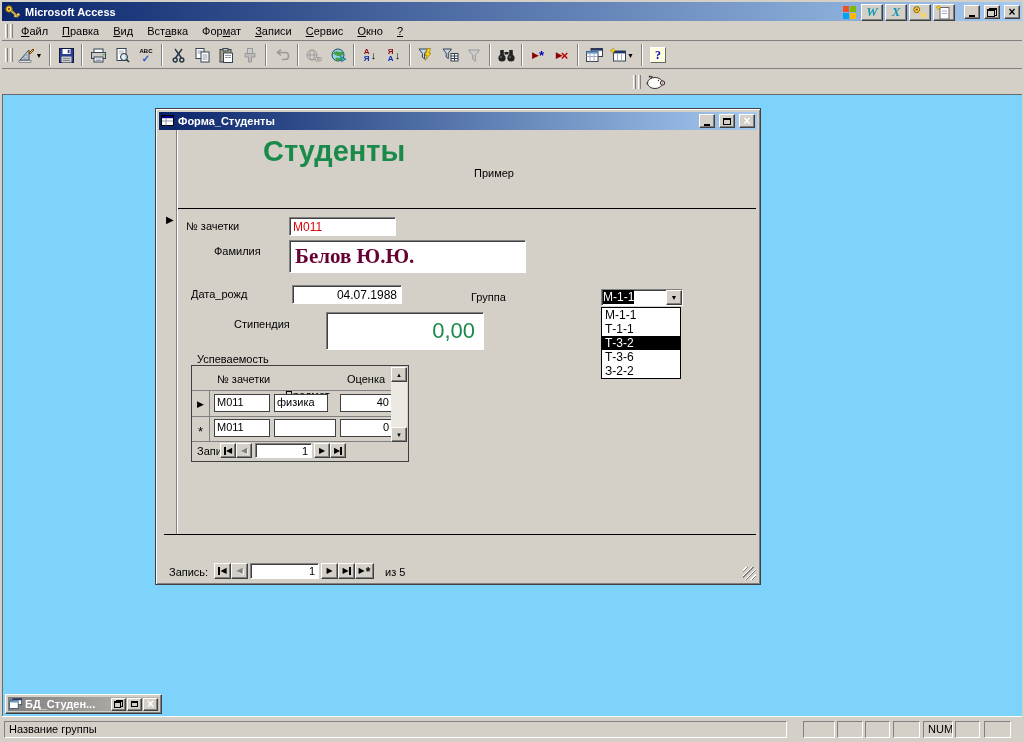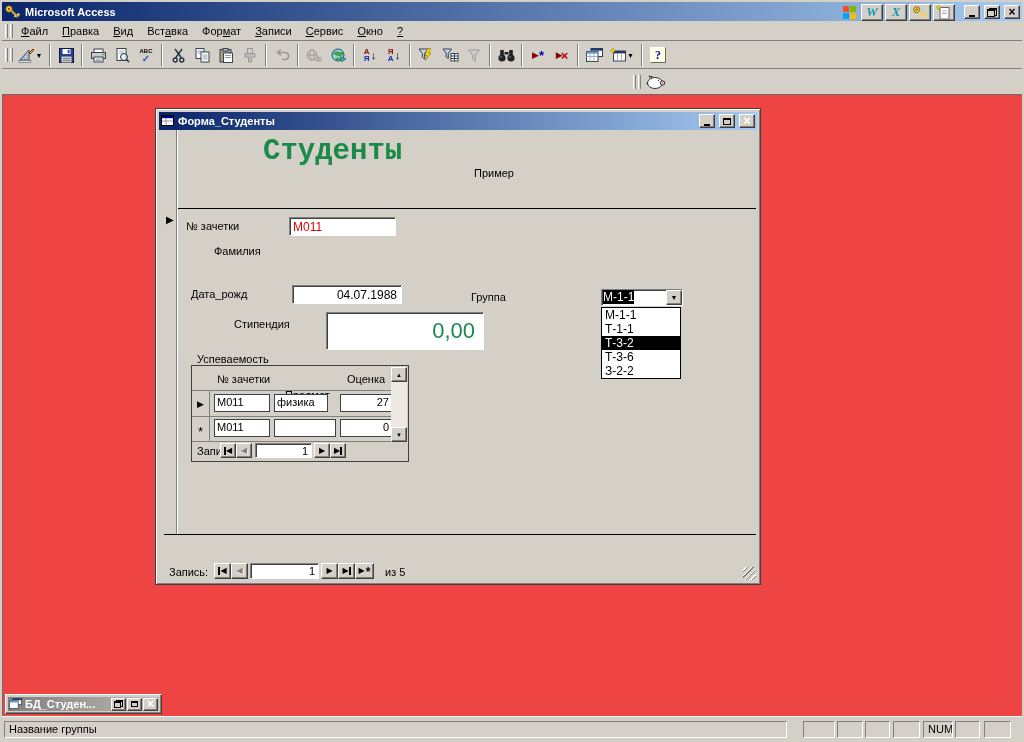--- a/index.html
+++ b/index.html
@@ -43,29 +43,29 @@
   .spell-icon { display:flex; flex-direction:column; align-items:center; line-height:7px; }
   .spell-abc { font-size:6px; font-weight:bold; }
   .spell-chk { color:#2255CC; font-size:10px; font-weight:bold; }
   .nr-play { color:#8B0000; font-size:9px; } .nr-star { color:#0000C0; font-weight:bold; font-size:13px; }
   .dr-x { color:#C00000; font-weight:bold; font-size:13px; margin-left:-2px; }
   .help-box { width:16px; height:16px; background:#FFFFE1; border:1px solid; border-color:#fff #666 #666 #fff; color:#0000C0; font-weight:bold; font-family:"Liberation Serif",serif; font-size:12px; display:flex; align-items:center; justify-content:center; }
   .toolbar2 { position:absolute; left:2px; top:70px; right:2px; height:24px; background:#D4D0C8; }
   .mini-tb { position:absolute; left:630px; top:1px; height:22px; display:flex; align-items:center; }
   .pig-btn { width:28px; height:21px; display:flex; align-items:center; justify-content:center; }
   
-  .workspace { position:absolute; left:2px; top:94px; right:2px; bottom:26px; background:#ef4444; box-shadow:inset 1px 1px 0 #6a6a6a; }
+  .workspace { position:absolute; left:2px; top:94px; right:2px; bottom:26px; background:#7dd3fc; box-shadow:inset 1px 1px 0 #6a6a6a; }
   
   .form-window { position:absolute; left:153px; top:14px; width:606px; height:477px; background:#D4D0C8; border:1px solid #404040; box-shadow:inset 1px 1px 0 #fff, inset -1px -1px 0 #808080; }
   .fw-titlebar { position:absolute; left:3px; top:3px; right:3px; height:18px; background:linear-gradient(to right, var(--tb_start,#0A246A), var(--tb_end,#A6CAF0)); display:flex; align-items:center; padding:0 2px; color:#fff; font-weight:bold; }
   .fw-title { margin-left:4px; }
   .fw-body { position:absolute; left:3px; top:21px; right:3px; bottom:3px; background:#D4D0C8; overflow:hidden; }
   .sel-strip { position:absolute; left:5px; top:0; width:13px; height:405px; border-right:1px solid #808080; box-shadow:1px 0 0 #fff; }
   .sel-arrow { position:absolute; left:7px; top:84px; font-size:10px; }
-  .fw-header-title { position:absolute; left:104px; top:5px; font-family:Liberation Mono, monospace; font-weight:bold; font-size:29px; color:var(--title_green,#1A8A4A); }
+  .fw-header-title { position:absolute; left:104px; top:5px; font-family:Liberation Sans, sans-serif; font-weight:bold; font-size:29px; color:var(--title_green,#1A8A4A); }
   .fw-subtitle { position:absolute; left:315px; top:37px; font-size:11px; }
   .hline { position:absolute; background:#000; height:1px; }
   .fw-label { position:absolute; font-size:11px; white-space:nowrap; }
   .field { position:absolute; background:#fff; border:1px solid; border-color:#808080 #fff #fff #808080; box-shadow:inset 1px 1px 0 #404040; font-size:12px; padding:2px 3px; white-space:nowrap; overflow:hidden; }
   .f-num { left:130px; top:87px; width:107px; height:19px; color:var(--num_red,#E00000); }
   .f-surname { left:130px; top:110px; width:237px; height:33px; font-family:"Liberation Serif",serif; font-weight:bold; font-size:21px; color:var(--surname,#660033); padding:3px 5px; }
   .f-birth { left:133px; top:155px; width:110px; height:19px; text-align:right; padding-right:4px; }
   .f-stipend { left:167px; top:182px; width:158px; height:38px; font-size:22px; color:var(--title_green,#1A8A4A); text-align:right; padding:5px 8px 4px 0; }
   .combo { position:absolute; left:442px; top:159px; width:82px; height:17px; background:#fff; border:1px solid; border-color:#808080 #fff #fff #808080; box-shadow:inset 1px 1px 0 #404040; display:flex; align-items:stretch; }
   .combo-text { flex:1; font-size:12px; padding:0 1px; line-height:14px; overflow:hidden; }
@@ -416,20 +416,21 @@
         <span class="sel-arrow">▶</span>
 
         <div class="fw-header-title">Студенты</div>
         <div class="fw-subtitle">Пример</div>
         <div class="hline" style="left:19px; top:78px; width:578px;"></div>
 
         <div class="fw-label" style="left:27px; top:90px;">№ зачетки</div>
         <div class="field f-num">М011</div>
 
         <div class="fw-label" style="left:27px; top:115px;margin-left:28px;">Фамилия</div>
+        <div class="field f-surname">Белов Ю.Ю.</div>
 
         <div class="fw-label" style="left:32px; top:158px;">Дата_рожд</div>
         <div class="field f-birth">04.07.1988</div>
 
         <div class="fw-label" style="left:312px; top:161px;">Группа</div>
         <div class="combo">
           <span class="combo-text"><span class="combo-sel">М-1-1</span></span>
           <span class="combo-btn">
               <span>▼</span>
             </span>
@@ -451,21 +452,21 @@
           <span class="sf-h" style="left:25px;">№ зачетки</span>
           <span class="sf-h" style="left:93px;margin-top:16px;">Предмет</span>
           <span class="sf-h" style="left:155px;">Оценка</span>
           <div class="sf-line" style="top:24px; width:200px;"></div>
 
           <div class="sf-selcell" style="top:25px;">
               <span style="font-size:9px;">▶</span>
             </div>
           <div class="sf-box" style="left:22px; top:28px; width:56px;">М011</div>
           <div class="sf-box" style="left:82px; top:28px; width:54px;">физика</div>
-          <div class="sf-box" style="left:148px; top:28px; width:52px; text-align:right;">27</div>
+          <div class="sf-box" style="left:148px; top:28px; width:52px; text-align:right;">40</div>
           <div class="sf-line" style="top:50px; width:200px;"></div>
 
           <div class="sf-selcell" style="top:51px;">
               <span style="font-size:13px; margin-top:3px;">*</span>
             </div>
           <div class="sf-box" style="left:22px; top:53px; width:56px;">М011</div>
           <div class="sf-box" style="left:82px; top:53px; width:62px;"></div>
           <div class="sf-box" style="left:148px; top:53px; width:52px; text-align:right;">0</div>
           <div class="sf-line" style="top:75px; width:200px;"></div>
 

